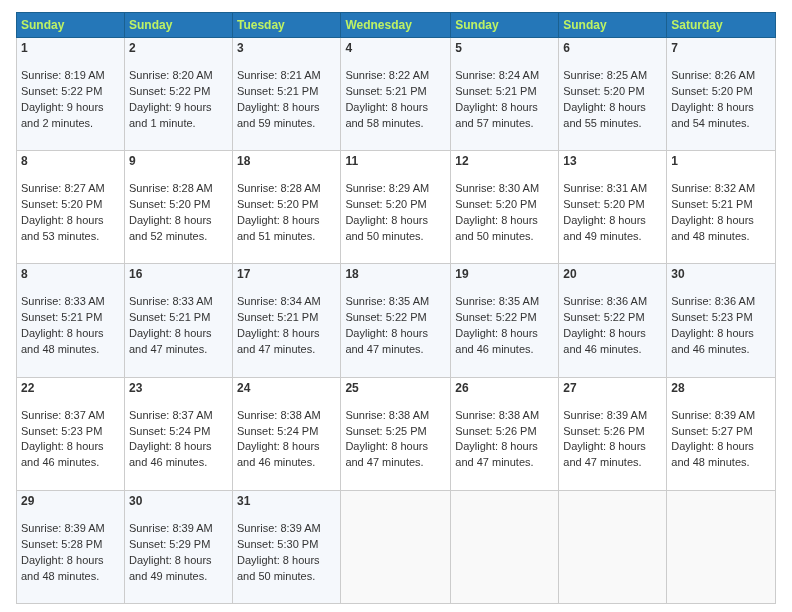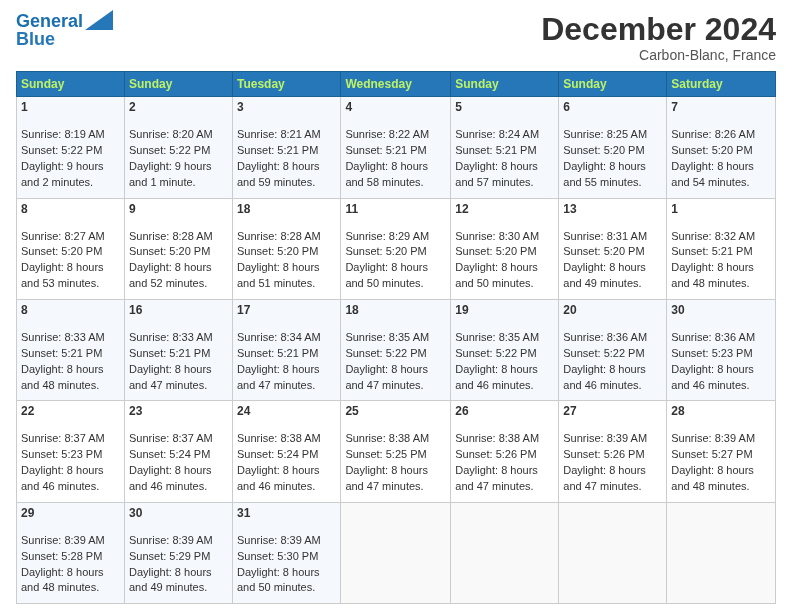--- a/index.html
+++ b/index.html
@@ -92,37 +92,20 @@
       margin-top: 13px;
     }
     .empty-cell {
       background: #f9f9f9 !important;
     }
   </style>
 </head>
 <body>
 
 <div class="page">
-  <div class="header">
-    <div class="logo">
-      <div style="display:flex;align-items:center;">
-        <span class="logo-text">
-          <span class="blue">General</span>
-        </span>
-        <svg width="28" height="20" viewBox="0 0 28 20" style="margin-left:2px;margin-top:-4px;">
-          <polygon points="0,20 28,0 28,20" fill="#2577b8"></polygon>
-        </svg>
-      </div>
-      <span class="logo-text" style="color:#2577b8;font-size:18px;font-weight:bold;margin-top:-2px;margin-left:0;">Blue</span>
-    </div>
-    <div class="title-block">
-      <div class="month-title">December 2024</div>
-      <div class="subtitle">Carbon-Blanc, France</div>
-    </div>
-  </div>
 
   <table class="calendar">
     <thead>
       <tr>
       <th>Sunday</th>
           <th>Sunday</th>
           <th>Tuesday</th>
           <th>Wednesday</th>
           <th>Sunday</th>
           <th>Sunday</th>

